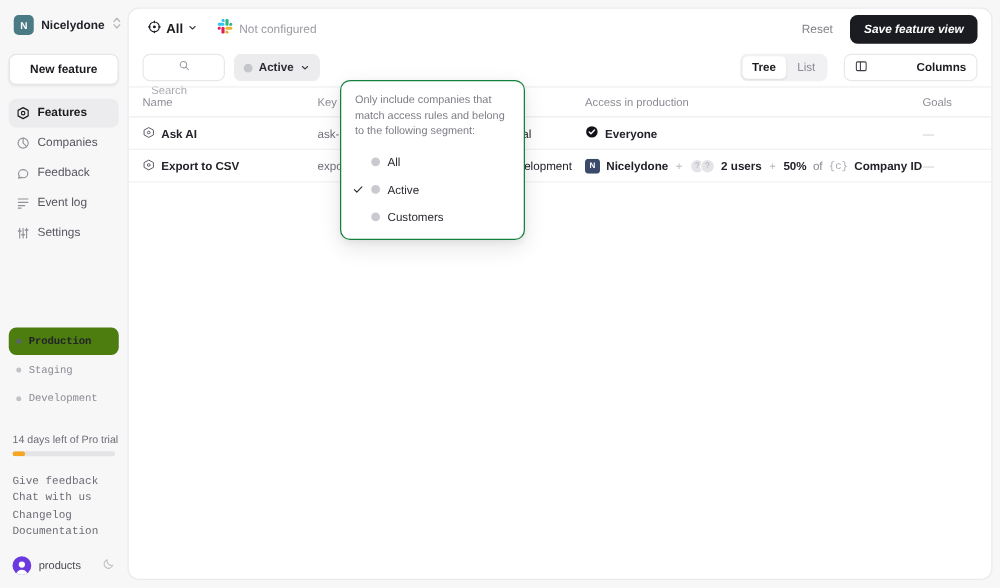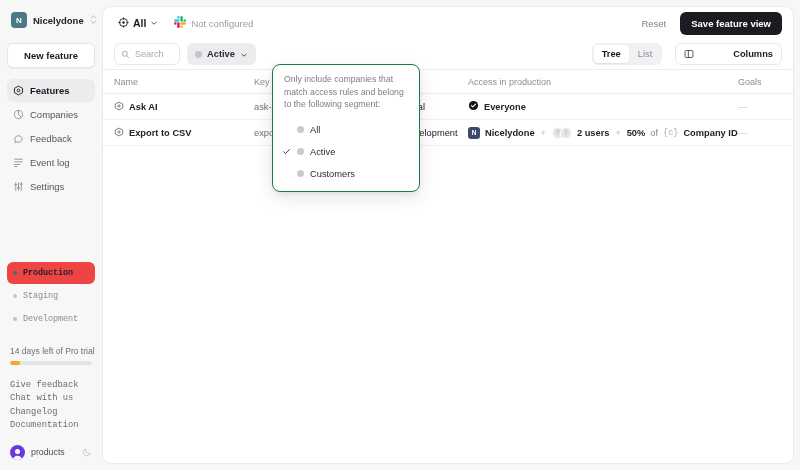--- a/index.html
+++ b/index.html
@@ -60,21 +60,21 @@
 
   .env-block { margin-top: auto; display: flex; flex-direction: column; gap: 1px; padding-bottom: 2px; }
   .env-item {
     display: flex; align-items: center; gap: 6px;
     height: 22px; padding: 0 6px; border-radius: 6px;
     font-family: "Liberation Mono", monospace;
     font-size: 8.5px; color: #8b8c94; cursor: pointer;
     letter-spacing: -.1px;
   }
   .env-item .dot { width: 4px; height: 4px; border-radius: 50%; background: #c2c3c9; flex: 0 0 auto; }
-  .env-item.active { background: #ef4444; color: #22232a; font-weight: 700; }
+  .env-item.active { background: #4d7c0f; color: #22232a; font-weight: 700; }
   .env-item.active .dot { background: #5b6470; }
 
   .trial { margin-top: 14px; padding: 0 3px; }
   .trial-text { font-size: 8.5px; color: #6c6d75; white-space: nowrap; }
   .trial-bar { margin-top: 5px; height: 4px; border-radius: 3px; background: #e4e4e7; overflow: hidden; }
   .trial-fill { height: 100%; background: #f5a623; border-radius: 3px; }
 
   .links { margin-top: 15px; display: flex; flex-direction: column; gap: 3.5px; padding: 0 3px; font-family: Liberation Mono, monospace; }
   .link { font-size: 8.8px; color: #6c6d75; cursor: pointer; white-space: nowrap; }
 
@@ -116,32 +116,32 @@
   .topbar-spacer { flex: 1; }
   .reset-btn {
     font-size: 9.5px; color: #81828a; cursor: pointer;
     padding: 4px 6px; border-radius: 5px; background: none; border: none;
     font-family: inherit;
   }
   .save-btn {
     background: #1b1c21; color: #fff; border: none;
     font-size: 9.5px; font-weight: 600;
     padding: 0 11px; height: 23px; border-radius: 6px;
-    cursor: pointer; font-family: inherit; white-space: nowrap;
+    cursor: pointer; font-family: inherit; white-space: nowrap; font-style: italic;
   }
 
   .filterbar {
     height: 30px; display: flex; align-items: center;
     padding: 0 11px; gap: 7px; flex: 0 0 auto;
   }
   .search-box {
     display: flex; align-items: center; gap: 5px;
     height: 22px; width: 66px;
     border: 1px solid #e8e8eb; border-radius: 6px;
-    padding: 0 6px; background: #fff; cursor: text;
+    padding: 0 6px; background: #fff; cursor: text; flex-direction: column;
   }
   .search-box input {
     border: none; outline: none; font-size: 9px; color: #1b1b1f;
     width: 100%; font-family: inherit; background: transparent;
   }
   .search-box input::placeholder { color: #a9aab1; }
   .active-chip {
     display: flex; align-items: center; gap: 5px;
     height: 22px; padding: 0 7px;
     background: #ececee; border-radius: 6px; cursor: pointer;

